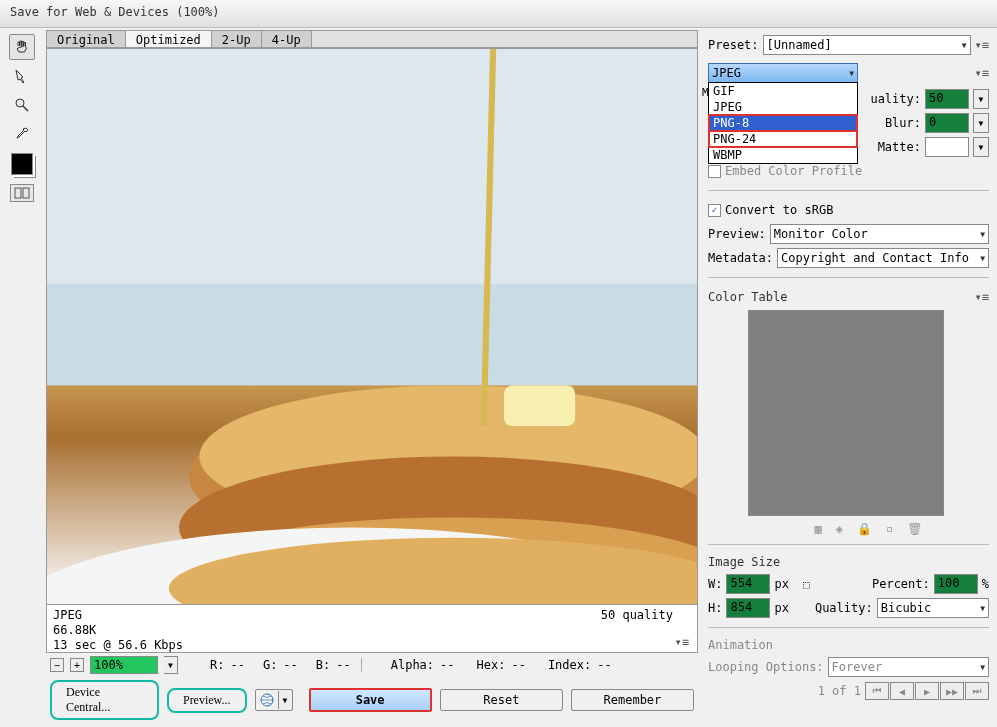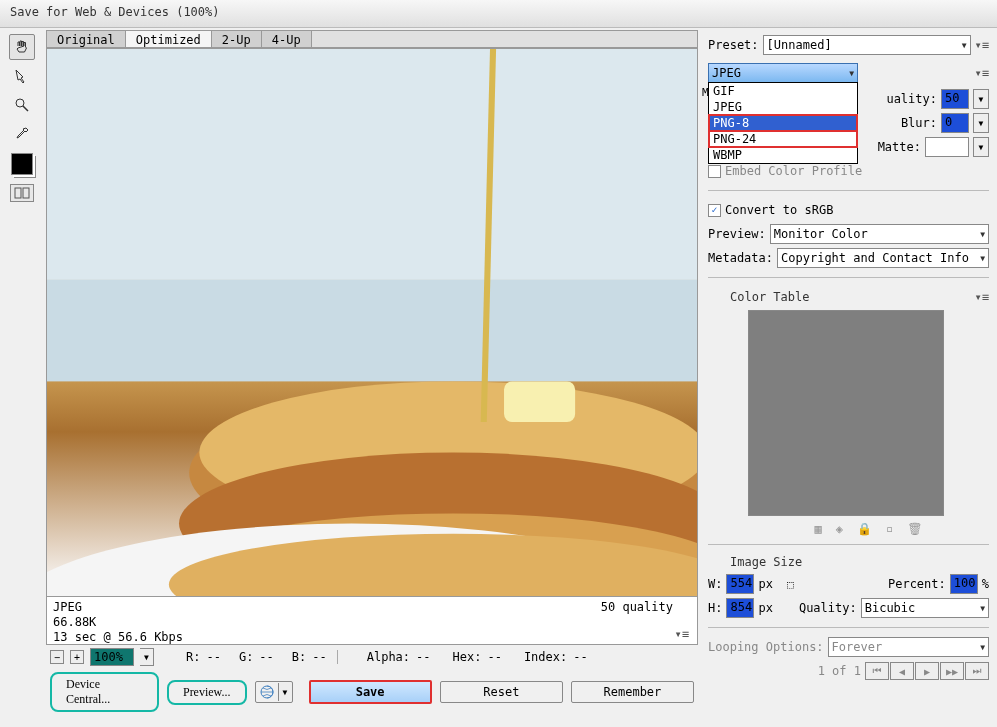--- a/index.html
+++ b/index.html
@@ -5,48 +5,48 @@
 * { box-sizing: border-box; font-family: "SimSun", "Microsoft Sans Serif", monospace; font-size: 12px; }
 body { margin: 0; padding: 0; background: #f0f0f0; width: 997px; height: 727px; overflow: hidden; }
 .window { width: 997px; height: 727px; background: #f0f0f0; position: relative; }
 .titlebar { height: 28px; background: linear-gradient(to bottom, #f7f7f7, #e0e0e0); border-bottom: 1px solid #bbb; padding: 5px 10px; color: #333; }
 .content { display: flex; height: calc(100% - 28px); }
 .toolstrip { width: 44px; padding: 6px 4px; display: flex; flex-direction: column; gap: 3px; align-items: center; }
 .tool-btn { width: 26px; height: 26px; border: 1px solid transparent; display: flex; align-items: center; justify-content: center; cursor: pointer; border-radius: 2px; }
 .tool-btn.active { border: 1px solid #888; background: #e4e4e4; }
 .color-swatch { width: 22px; height: 22px; background: #000; border: 1px solid #888; margin-top: 3px; box-shadow: 2px 2px 0 #fff, 3px 3px 0 #888; }
 .toggle-btn { width: 24px; height: 18px; border: 1px solid #888; background: #e8e8e8; margin-top: 6px; display:flex; align-items:center; justify-content:center; }
-.preview-pane { flex: 1; padding: 2px 4px 12px 2px; display: flex; flex-direction: column; }
+.preview-pane { flex: 1; padding: 2px 4px 4px 2px; display: flex; flex-direction: column; }
 .tabs { height: 18px; display: flex; border: 1px solid #999; background: #e0e0e0; }
 .tab { padding: 2px 10px; border-right: 1px solid #999; cursor: pointer; background: #d0d0d0; }
 .tab.active { background: #f5f5f5; }
 .image-box { border: 1px solid #999; background: #fff; position: relative; height: 604px; overflow:hidden; }
 .image-inner { width: 100%; height: 100%; background: linear-gradient(to bottom, #e4edf2 0%, #cfe0ea 35%, #c89850 60%, #a87030 70%, #f0e8e0 95%); position:relative; }
 .info-bar { border: 1px solid #999; border-top: none; background: #fff; padding: 3px 6px; height: 48px; position: relative; }
 .info-left { display:flex; flex-direction:column; gap:1px; }
 .info-right { position:absolute; right:24px; top:3px; }
 .info-menu { position:absolute; right:8px; bottom:3px; cursor:pointer; }
 .status-row { display:flex; align-items:center; padding:3px 4px; gap:6px; }
 .small-btn { width:14px; height:14px; border:1px solid #888; background:#eee; display:inline-flex; align-items:center; justify-content:center; font-size:10px; cursor:pointer; }
-.zoom-box { border:1px solid #888; background:#0f766e; width:44px; height:18px; padding:1px 3px; }
+.zoom-box { border:1px solid #888; background:#22c55e; width:68px; height:18px; padding:1px 3px; }
 .dd-arrow { width:14px; height:18px; border:1px solid #888; border-left:none; background:#eee; display:inline-flex; align-items:center; justify-content:center; font-size:8px; cursor:pointer; }
 .bottom-row { display:flex; align-items:center; padding:3px 4px; gap:8px; }
 .pill-btn { border:2px solid #14b8a6; background:#f0f0f0; padding:3px 14px; cursor:pointer; border-radius:8px;font-family:Liberation Serif, serif; }
 .right-panel { width: 295px; padding: 6px 8px 0 6px; display:flex; flex-direction:column; gap:2px; overflow:hidden; }
 .row { display:flex; align-items:center; gap:4px; min-height:22px; }
 .label { white-space:nowrap; }
 .select { border:1px solid #888; background:#fff; height:20px; padding:1px 3px; display:flex; align-items:center; justify-content:space-between; gap:4px; cursor:pointer; position:relative; }
 .select .arrow { font-size:8px; color:#333; }
 .hl-select { background: linear-gradient(to bottom,#b8d8ff,#7cb8f0); border:1px solid #3a70b0; }
-.num-input { border:1px solid #888; background:#1d4ed8; width:28px; height:20px; padding:1px 3px; }
+.num-input { border:1px solid #888; background:#15803d; width:44px; height:20px; padding:1px 3px; }
 .stepper { width:16px; height:20px; border:1px solid #888; background:#eee; display:flex; align-items:center; justify-content:center; font-size:8px; cursor:pointer; }
 .checkbox { width:13px; height:13px; border:1px solid #888; background:#fff; display:inline-flex; align-items:center; justify-content:center; cursor:pointer; }
 .check-mark { color:#3070d0; font-size:10px; line-height:10px; }
 .divider { border-top:1px solid #bbb; margin:6px 0; }
-.section-title { color:#333; padding:2px 0;margin-left:22px; }
+.section-title { color:#333; padding:2px 0; }
 .color-table-box { border:1px solid #888; background:#7f7f7f; width:196px; height:206px; margin-left:40px; }
 .ct-icons { display:flex; gap:14px; justify-content:center; padding:4px 0 0 40px; color:#999; }
 .ct-icons span { cursor:pointer; font-size:12px; }
 .anim-ctrl { display:flex; gap:1px; }
 .anim-btn { width:24px; height:18px; border:1px solid #888; background:#eee; display:flex; align-items:center; justify-content:center; font-size:10px; cursor:pointer; color:#888; }
 .big-btn { border:1px solid #888; background:#f0f0f0; padding:3px 0; width:130px; text-align:center; cursor:pointer; border-radius:2px; }
 .highlight-save { border:2px solid #e03030; background:linear-gradient(to bottom,#d0e8ff,#a8d0f8);font-weight:bold; }
 .dropdown-open { position:absolute; border:1px solid #000; background:#fff; z-index:100; }
 .dropdown-open .opt { padding:1px 4px; cursor:pointer; white-space:nowrap; }
 .dropdown-open .opt.sel { background:#3060d0; color:#fff; }
@@ -286,20 +286,21 @@
       <span>px</span>
       <span style="width:18px"></span>
       <span class="label">Quality:</span>
       <div class="select" style="flex:1">
         <span>Bicubic</span>
             <span class="arrow">▼</span>
       </div>
     </div>
 
     <div class="divider"></div>
+    <span class="section-title" style="color:#888">Animation</span>
     <div class="row" style="color:#888">
       <span class="label">Looping Options:</span>
       <div class="select" style="flex:1;color:#888">
         <span>Forever</span>
             <span class="arrow">▼</span>
       </div>
     </div>
     <div class="row" style="color:#888">
       <span style="flex:1;text-align:right">1 of 1</span>
       <div class="anim-ctrl">

